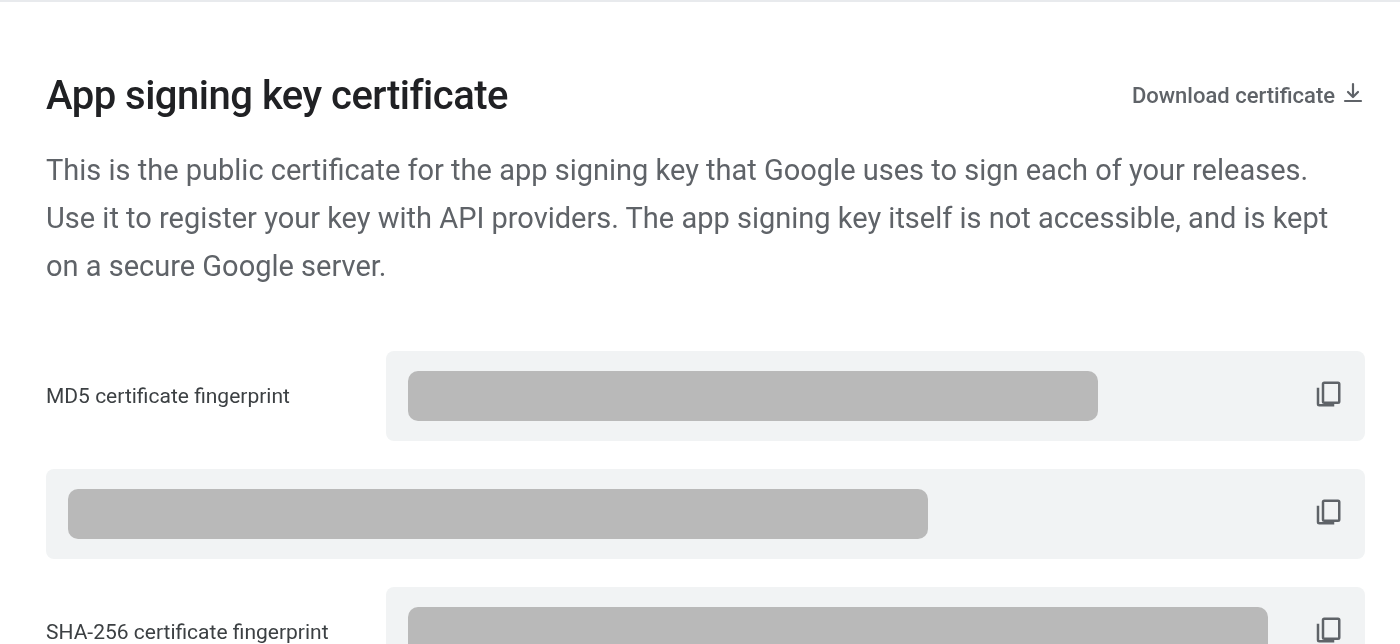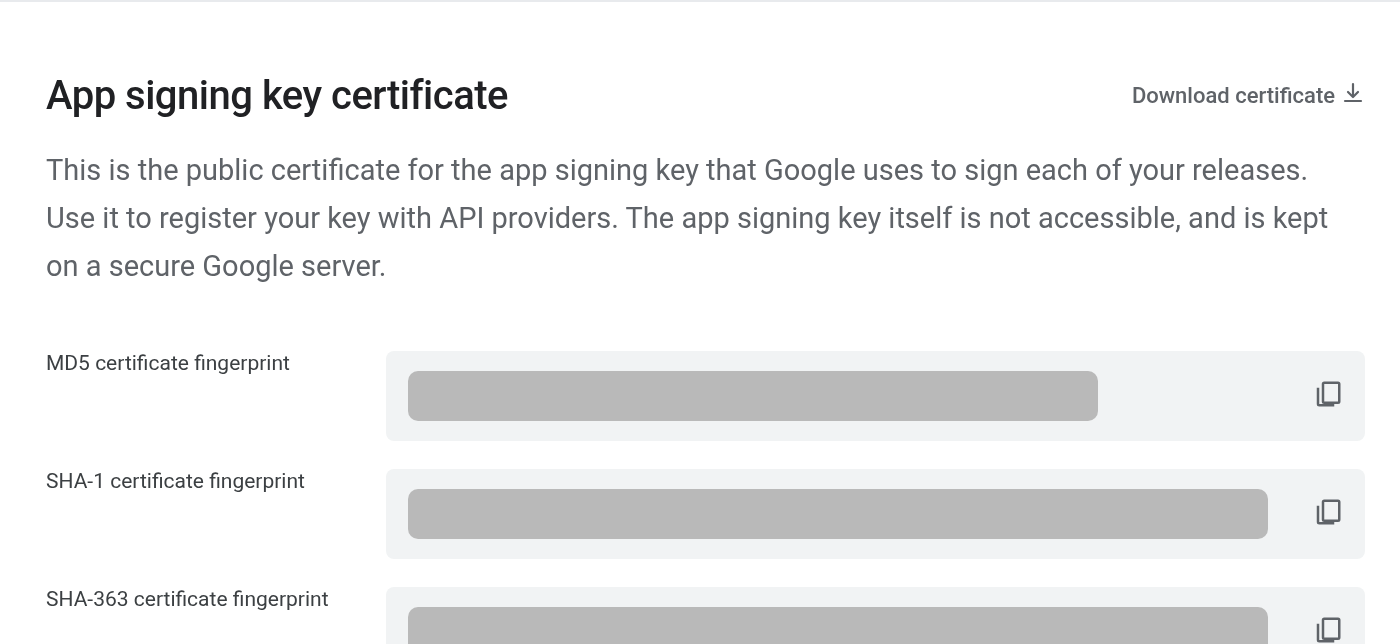--- a/index.html
+++ b/index.html
@@ -50,21 +50,21 @@
     }
     .description {
       font-size: 29px;
       line-height: 1.65;
       color: #5f6368;
       margin-bottom: 60px;
       max-width: 1310px;
     }
     .fingerprint-row {
       display: flex;
-      align-items: flex-start;
+      align-items: center;
       margin-bottom: 28px;
     }
     .fingerprint-label {
       flex: 0 0 340px;
       font-size: 21px;
       color: #3c4043;
       font-weight: 400;
     }
     .fingerprint-value-box {
       flex: 1;
@@ -140,36 +140,35 @@
           <svg viewBox="0 0 24 24" fill="none" stroke="currentColor" stroke-width="2" stroke-linejoin="round">
             <rect x="8" y="3" width="13" height="16" rx="1"></rect>
             <path d="M4 7v13a1 1 0 0 0 1 1h12"></path>
           </svg>
         </span>
       </button>
     </div>
   </div>
 
   <div class="fingerprint-row">
-    <div class="fingerprint-label">SHA-1 certificate fingerprint</div>
     <div class="fingerprint-value-box">
       <div class="fingerprint-redacted redacted-sha1"></div>
       <button class="copy-button">
         <span>
           <svg viewBox="0 0 24 24" fill="none" stroke="currentColor" stroke-width="2" stroke-linejoin="round">
             <rect x="8" y="3" width="13" height="16" rx="1"></rect>
             <path d="M4 7v13a1 1 0 0 0 1 1h12"></path>
           </svg>
         </span>
       </button>
     </div>
   </div>
 
   <div class="fingerprint-row">
-    <div class="fingerprint-label">SHA-363 certificate fingerprint</div>
+    <div class="fingerprint-label">SHA-256 certificate fingerprint</div>
     <div class="fingerprint-value-box">
       <div class="fingerprint-redacted redacted-sha256"></div>
       <button class="copy-button">
         <span>
           <svg viewBox="0 0 24 24" fill="none" stroke="currentColor" stroke-width="2" stroke-linejoin="round">
             <rect x="8" y="3" width="13" height="16" rx="1"></rect>
             <path d="M4 7v13a1 1 0 0 0 1 1h12"></path>
           </svg>
         </span>
       </button>

